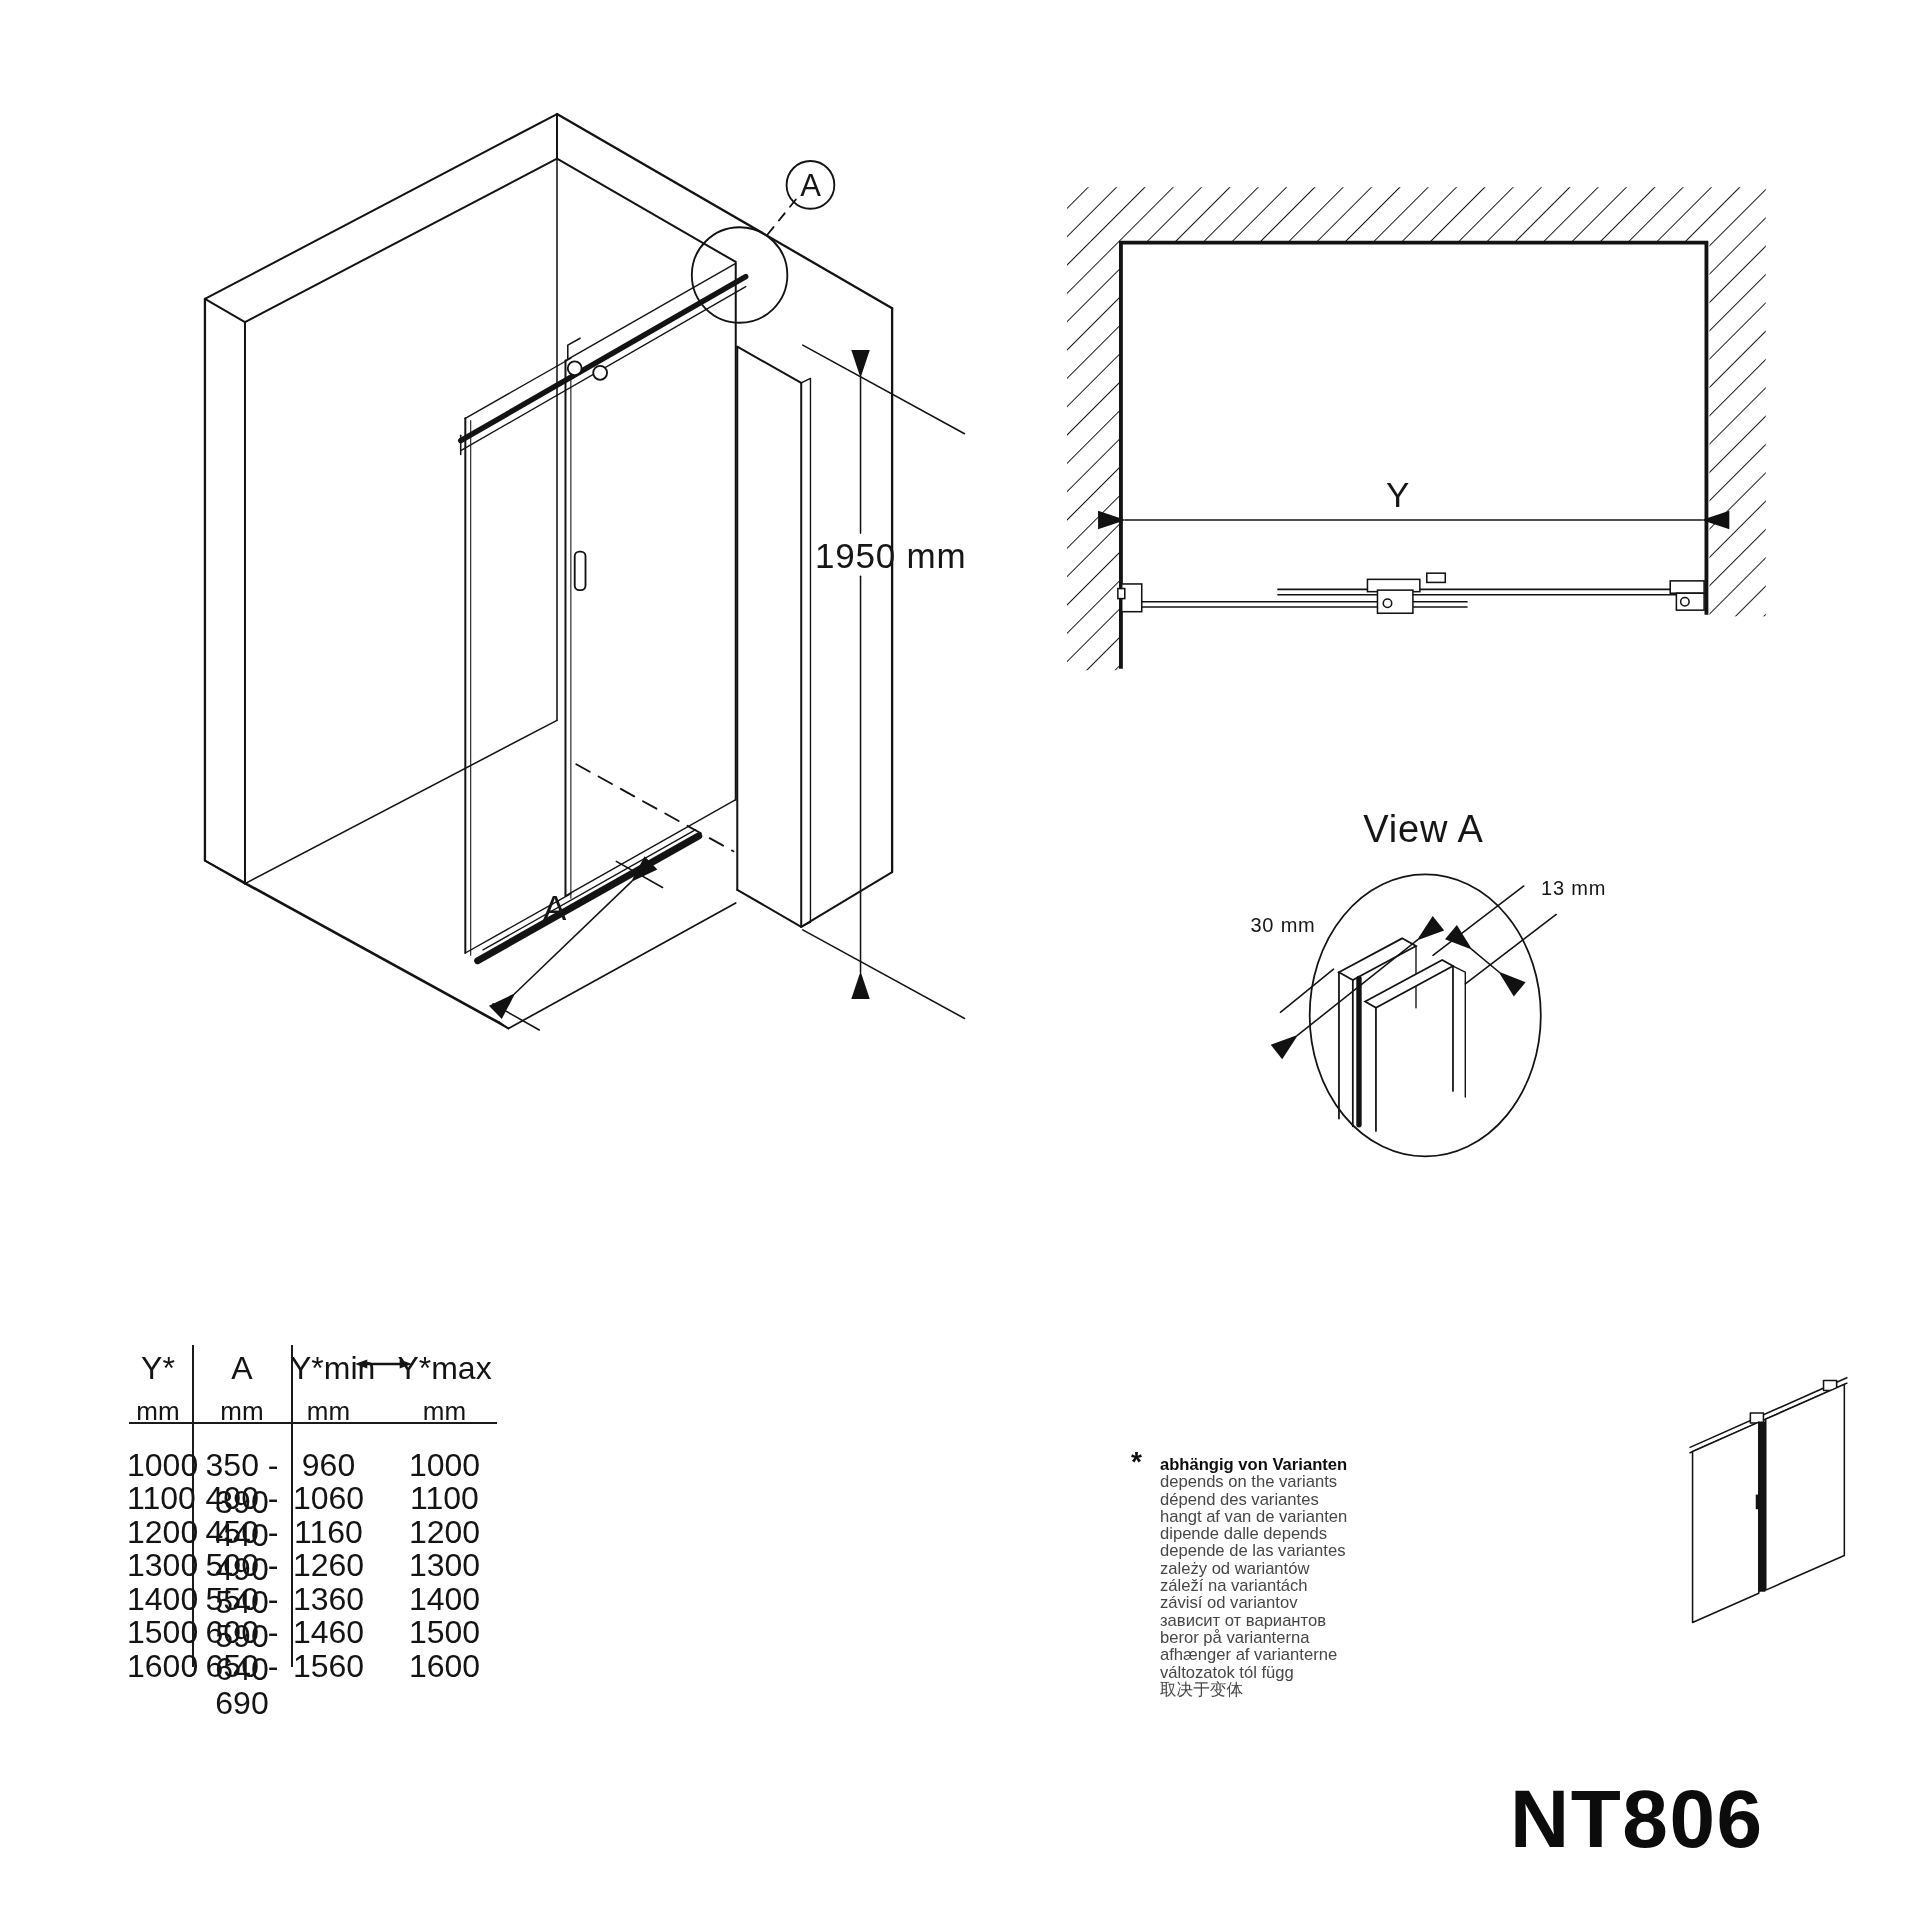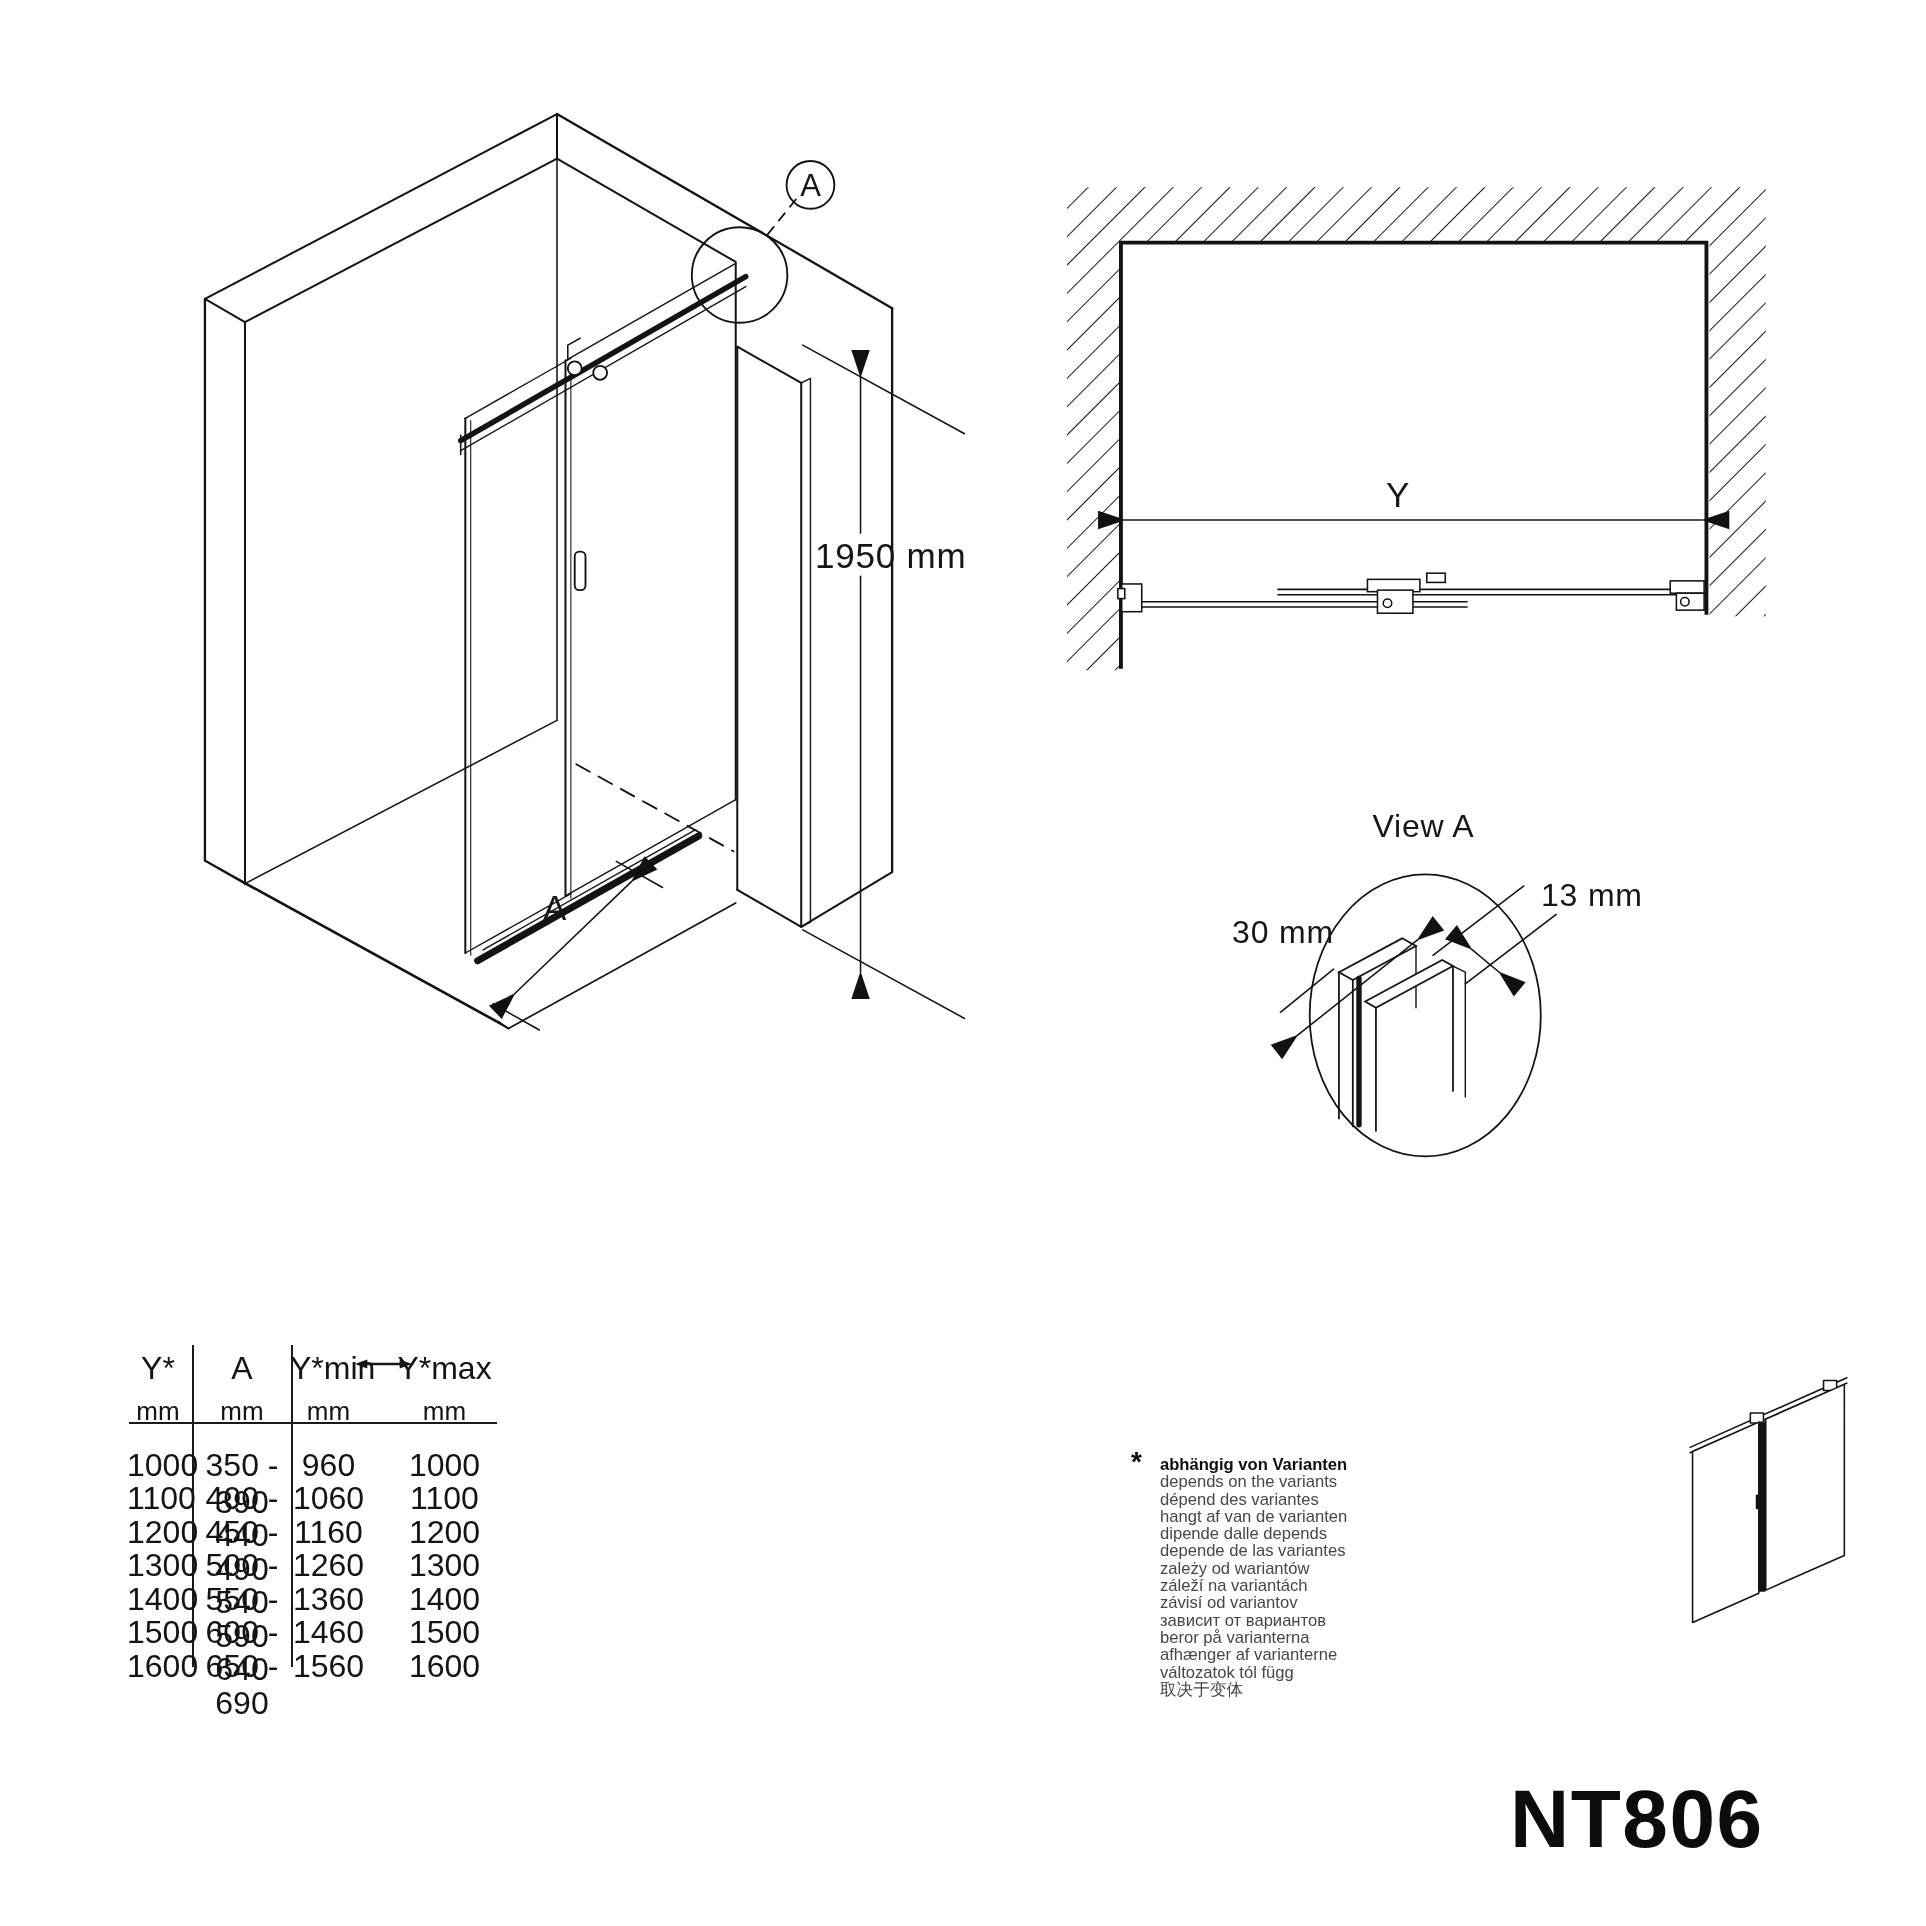--- a/index.html
+++ b/index.html
@@ -3,22 +3,22 @@
 <meta charset="utf-8">
 <style>
   html,body{margin:0;padding:0;}
   body{
     width:1926px;height:1926px;position:relative;background:#ffffff;
     font-family:"Liberation Sans", sans-serif;color:#141414;overflow:hidden;
   }
   svg.lineart{position:absolute;left:0;top:0;width:1926px;height:1926px;}
   .lbl{position:absolute;color:#161616;white-space:nowrap;}
   .dim{font-size:35px;letter-spacing:0.8px;}
-  .dim-sm{font-size:32px;letter-spacing:0.8px;}
-  .view-title{font-size:32px;letter-spacing:0.8px;}
+  .dim-sm{font-size:20px;letter-spacing:0.8px;}
+  .view-title{font-size:38px;letter-spacing:0.8px;}
   .callout{font-size:31px;}
   .center{text-align:center;}
 
   
   .spec-table{position:absolute;left:127px;top:1345px;width:379px;height:331px;}
   .spec-table .vline{position:absolute;top:0;width:1.5px;height:322px;background:#1a1a1a;}
   .spec-table .hrule{position:absolute;left:1.5px;top:77px;width:368px;height:2.3px;background:#1a1a1a;}
   .tcell{position:absolute;text-align:center;font-size:32px;color:#141414;}
   .ucell{position:absolute;text-align:center;font-size:26px;color:#141414;}
   .c1{left:0;width:62px;}

